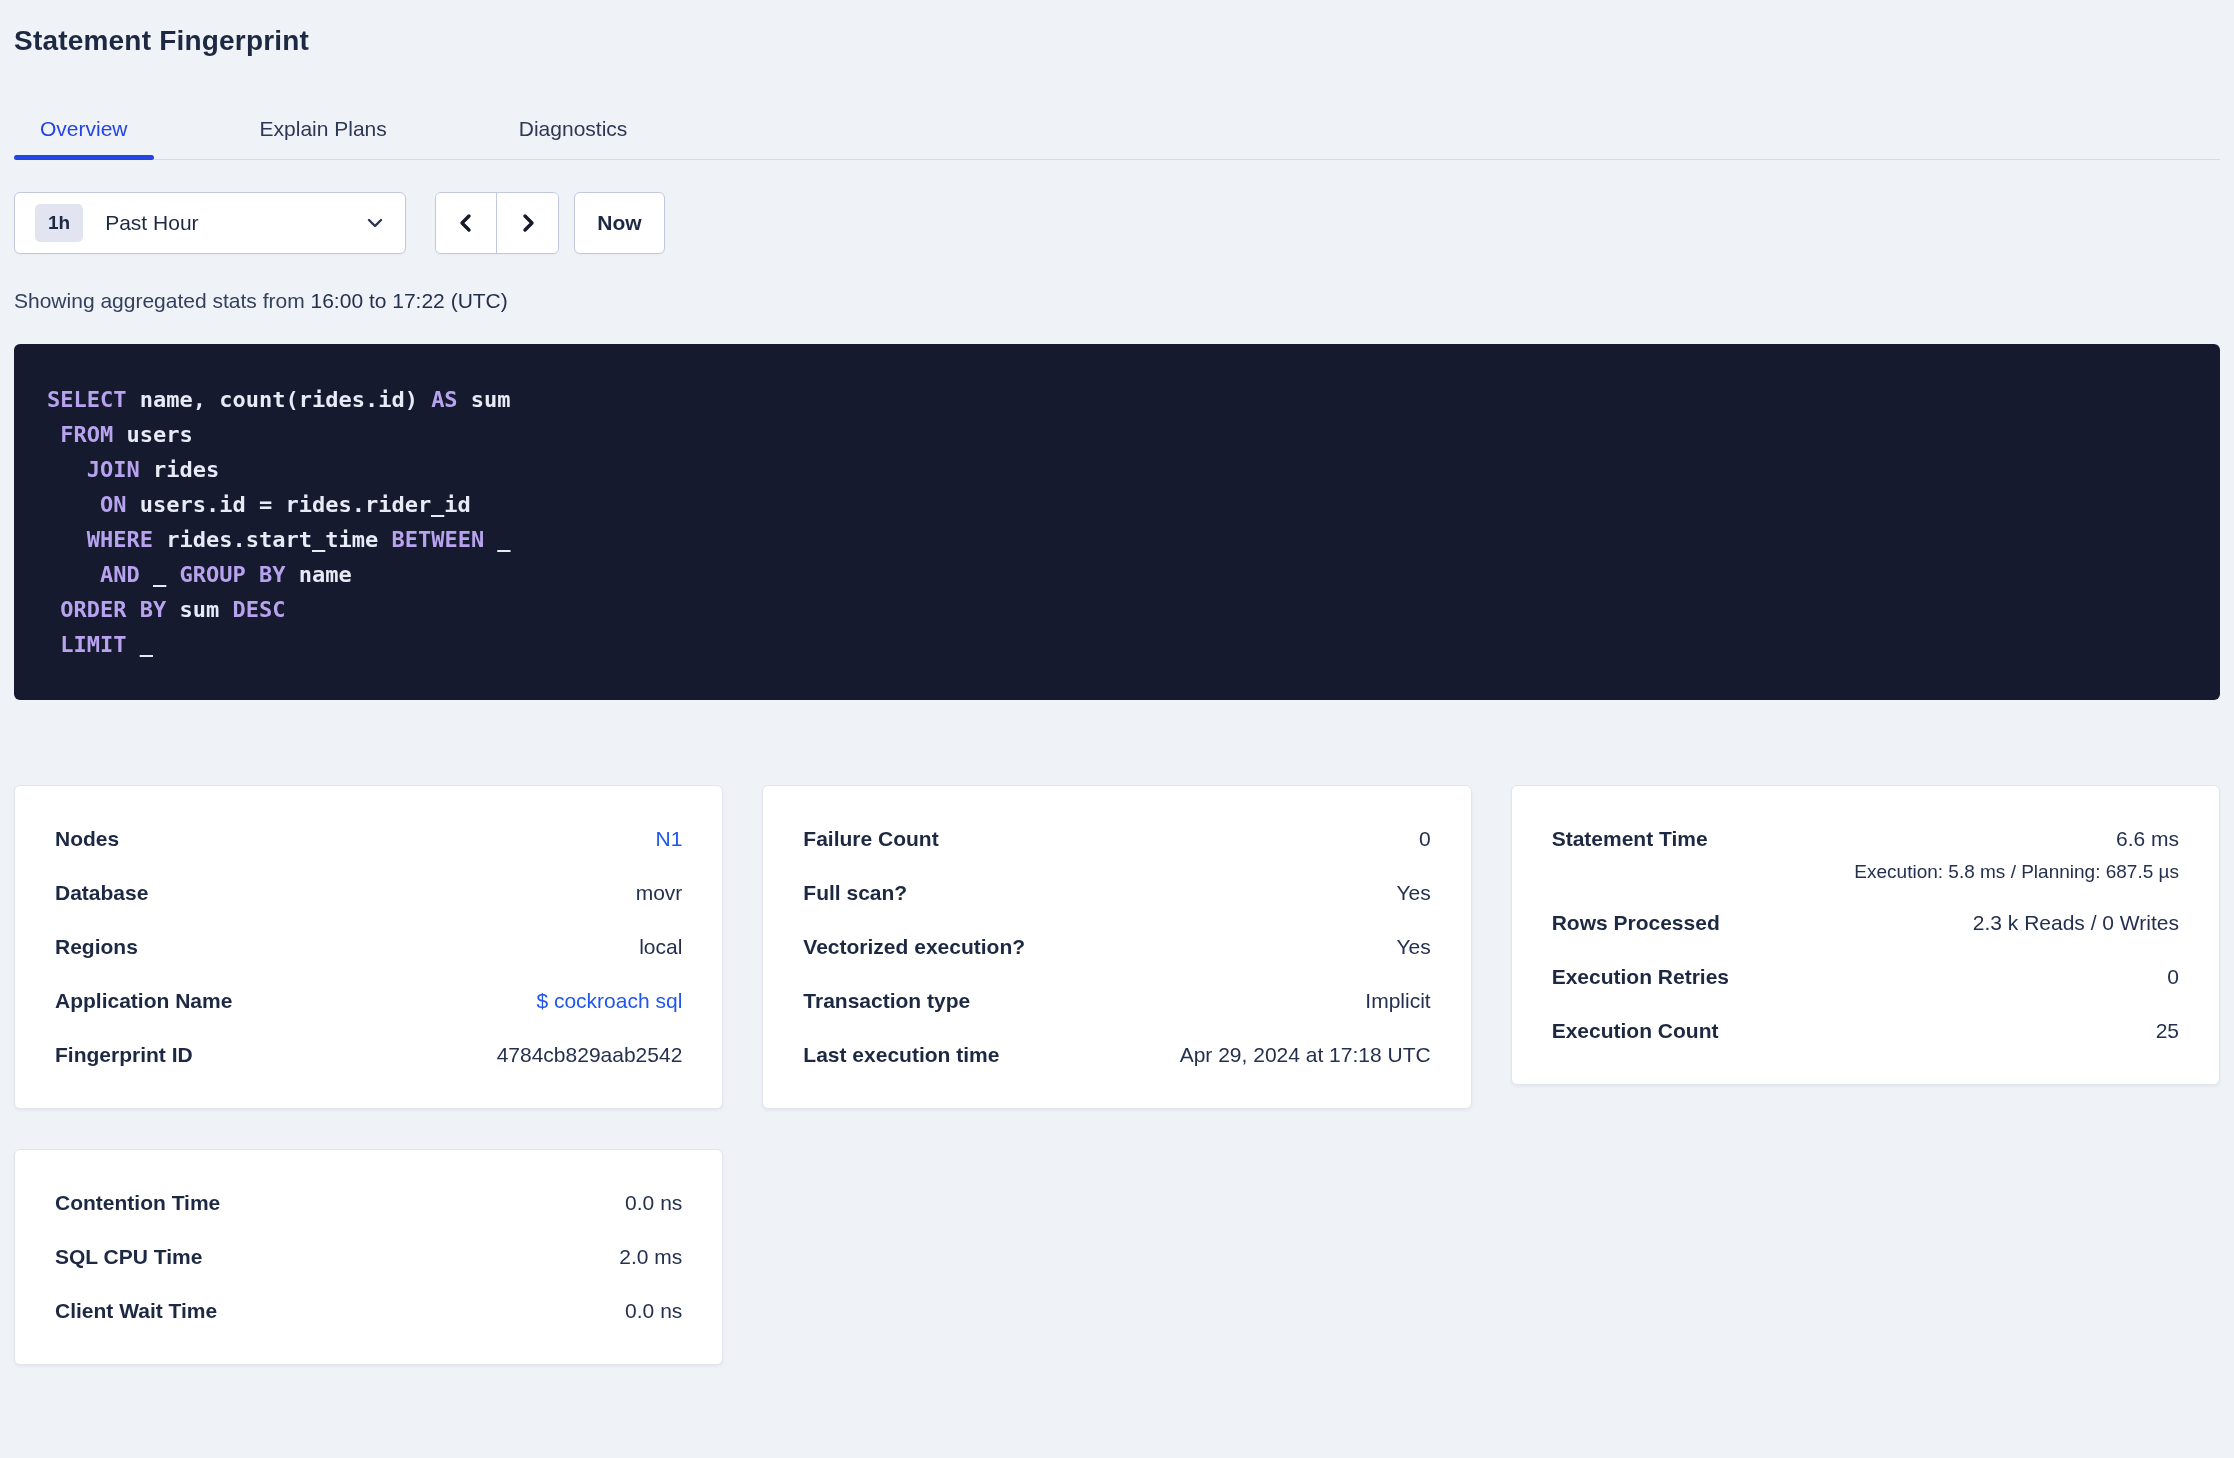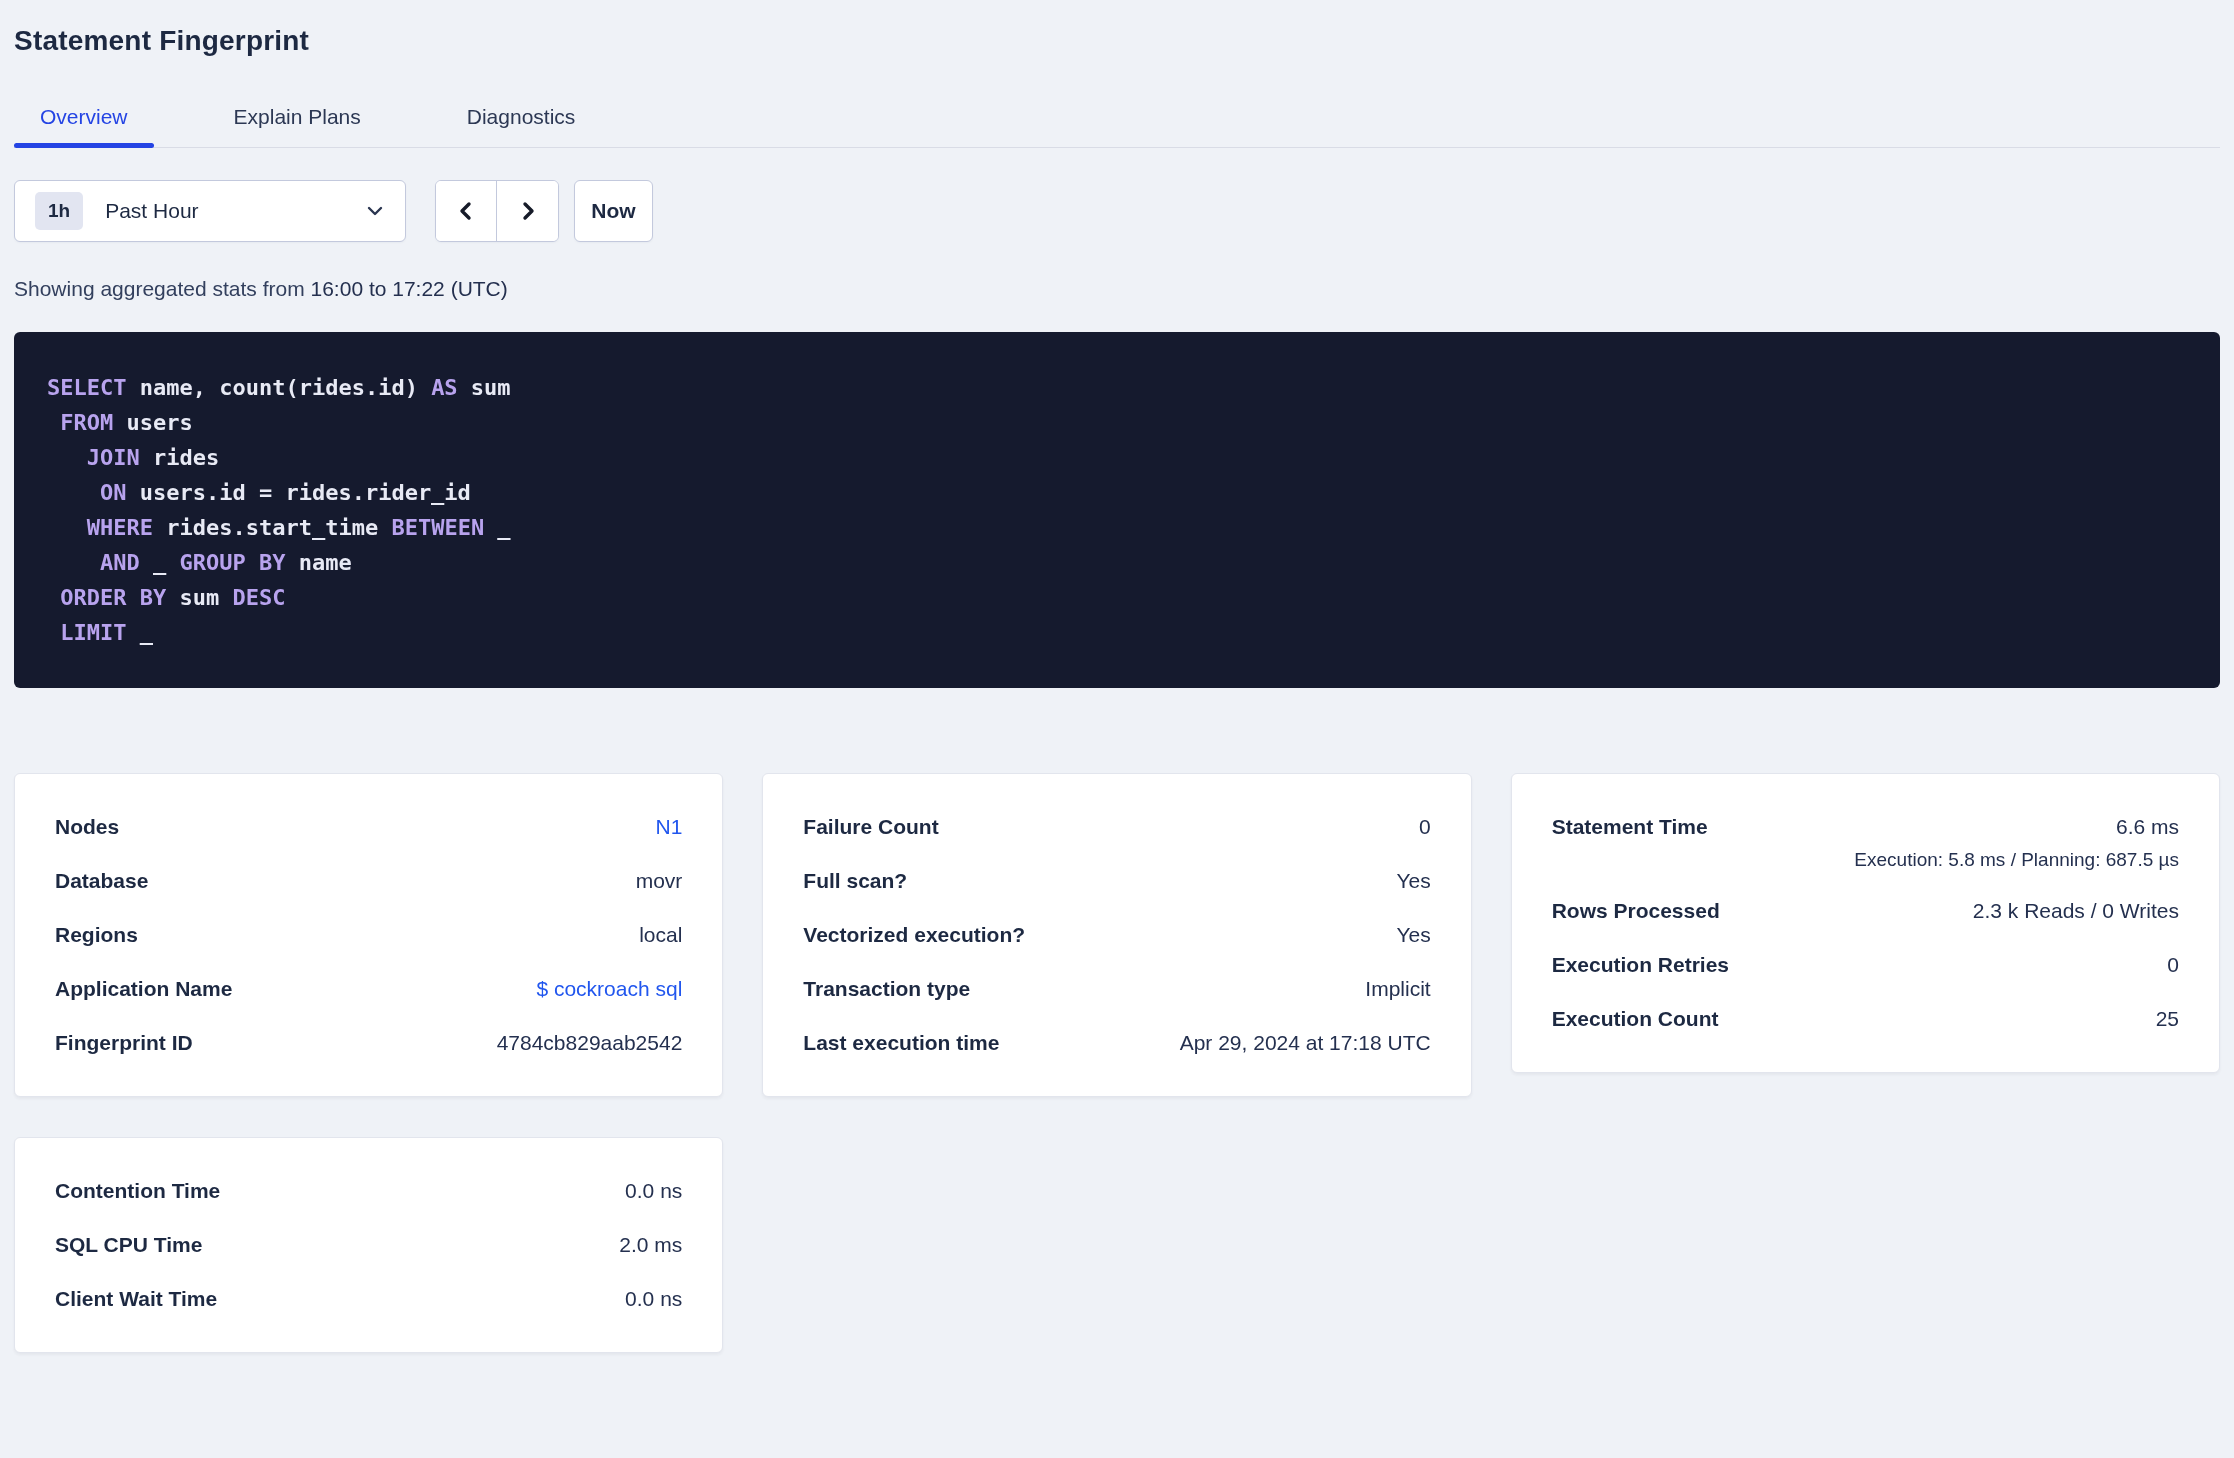--- a/index.html
+++ b/index.html
@@ -25,21 +25,21 @@
     color:var(--strong-text);
   }
   .page{padding:24px 14px 0;}
 
   h1{
     font-size:28px;line-height:34px;font-weight:700;color:var(--heading-text);
     letter-spacing:.2px;
   }
 
   
-  .tabs{display:flex;gap:54px;margin-top:40px;border-bottom:1px solid var(--tabrow-border);}
+  .tabs{display:flex;gap:80px;margin-top:52px;border-bottom:1px solid var(--tabrow-border);}
   .tab{
     position:relative;font-size:21px;line-height:26px;color:#2c3854;
     padding:6px 26px 17px;cursor:pointer;font-weight:400;
   }
   .tab.active{color:var(--accent-blue);}
   .tab.active::after{
     content:"";position:absolute;left:0;right:0;bottom:-1px;height:5px;
     background:var(--accent-blue);border-radius:3px;
   }
 
@@ -60,21 +60,21 @@
   .arrow-group{
     display:flex;margin-left:29px;background:#fff;border:1px solid var(--control-border);
     border-radius:6px;overflow:hidden;box-shadow:0 1px 2px rgba(29,41,66,.04);
   }
   .arrow-btn{
     width:61px;border:none;background:#fff;display:flex;align-items:center;
     justify-content:center;cursor:pointer;
   }
   .arrow-btn:first-child{border-right:1px solid var(--control-border);}
   .now-btn{
-    margin-left:15px;width:79px;background:#fff;border:1px solid var(--control-border);
+    margin-left:15px;width:91px;background:#fff;border:1px solid var(--control-border);
     border-radius:6px;font-family:inherit;font-size:21px;font-weight:600;
     color:var(--heading-text);cursor:pointer;box-shadow:0 1px 2px rgba(29,41,66,.04);
   }
 
   
   .note{margin-top:34px;font-size:21px;line-height:26px;color:var(--body-text);}
   .note strong{color:var(--strong-text);font-weight:400;}
 
   
   .code{

